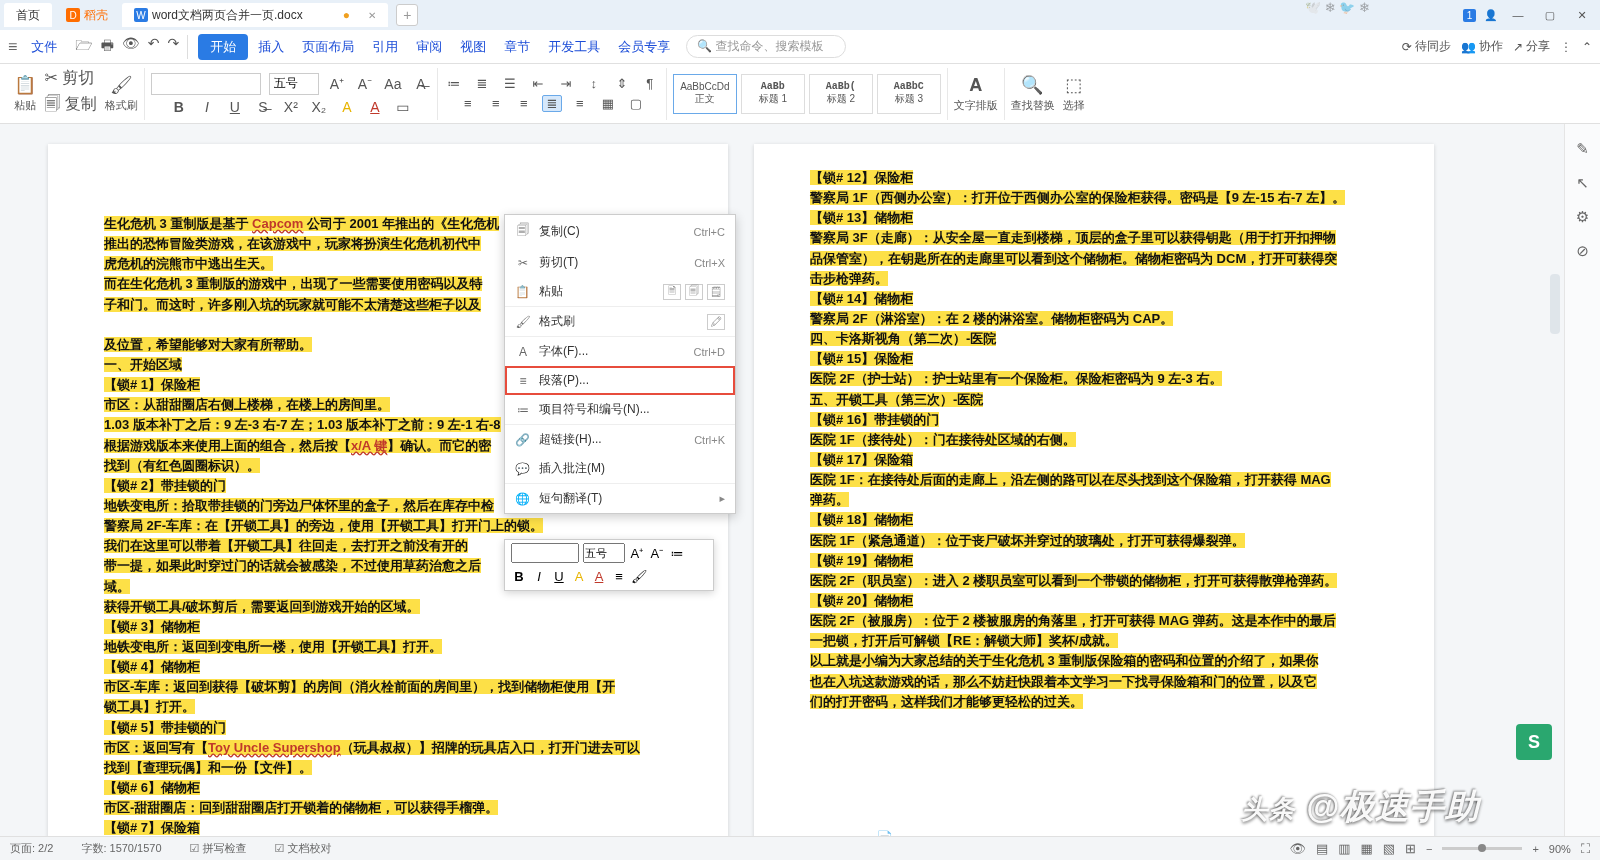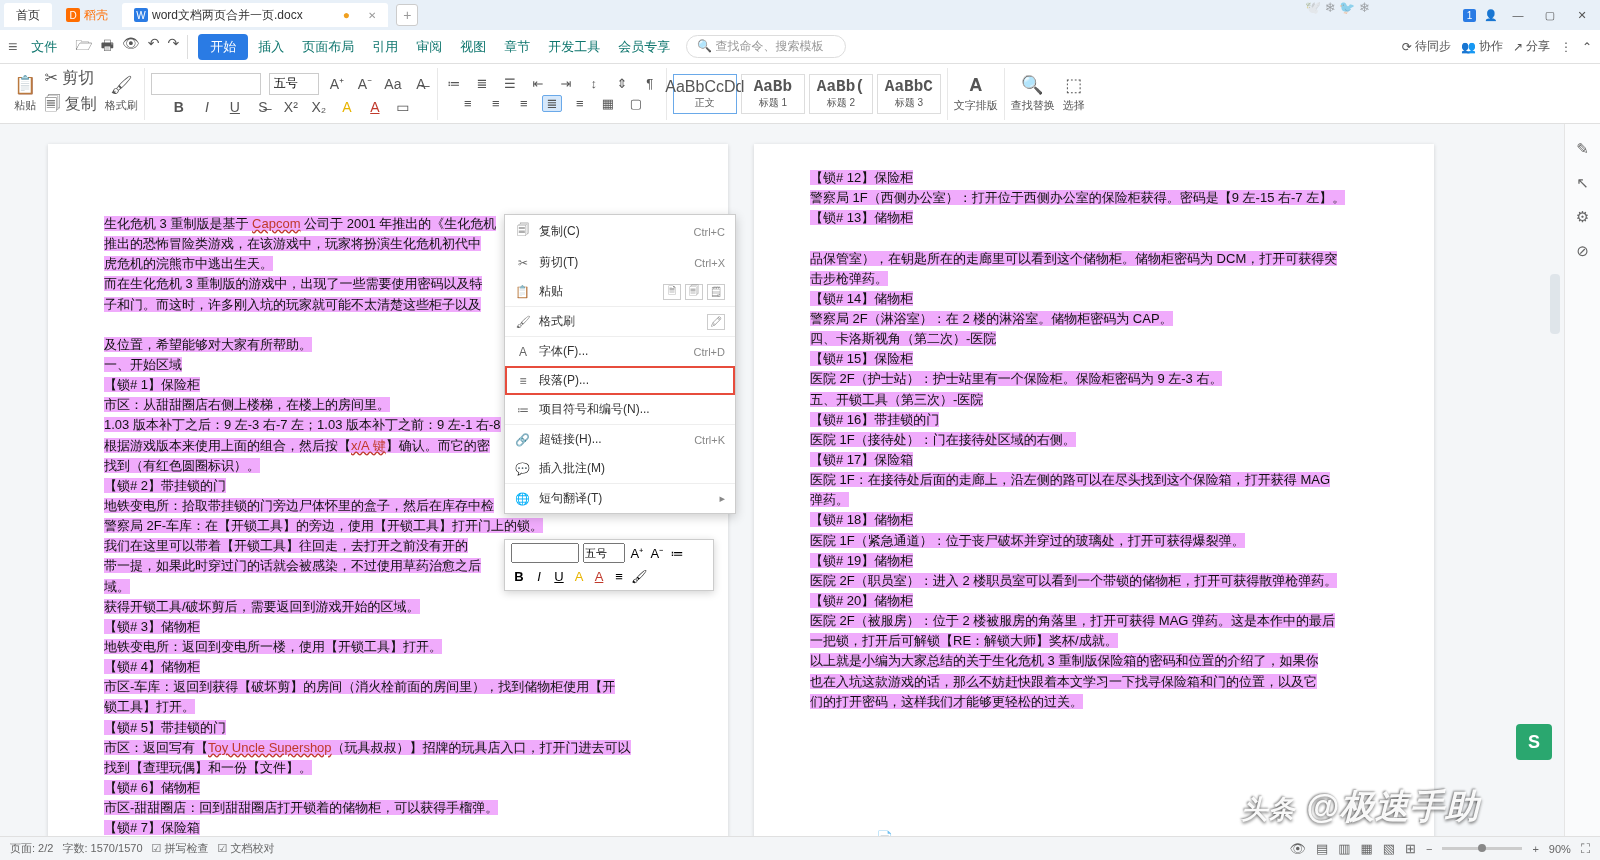--- a/index.html
+++ b/index.html
@@ -10,63 +10,63 @@
 .tab.dao { background:transparent; color:#ff6d00; }
 .tab.active { background:#fff; }
 .tab .ico { width:14px; height:14px; margin-right:4px; border-radius:2px; display:inline-flex; align-items:center; justify-content:center; font-size:10px; color:#fff; }
 .tab .close { margin-left:18px; color:#999; font-size:10px; }
 .tab-add { width:22px; height:22px; display:flex; align-items:center; justify-content:center; color:#999; font-size:14px; margin-left:6px; border:1px solid #ccc; border-radius:3px; background:#fff; }
 .win-deco { position:absolute; right:0; top:0; height:30px; display:flex; align-items:center; gap:8px; padding-right:6px; font-size:11px; color:#555; }
 .win-deco .badge { background:#2a7be4; color:#fff; padding:1px 4px; border-radius:2px; font-size:10px; }
 .win-deco .wb { width:24px; height:22px; display:flex; align-items:center; justify-content:center; color:#555; }
 .menubar { height:34px; border-bottom:1px solid #e0e0e0; display:flex; align-items:center; padding:0 8px; gap:2px; font-size:13px; }
 .ham { font-size:16px; color:#666; margin-right:4px; }
-.menubar .m { padding:4px 8px; color:#0f766e; }
+.menubar .m { padding:4px 8px; color:#1d4ed8; }
 .menubar .mact { background:#2a7be4; color:#fff; border-radius:4px; padding:4px 12px; }
 .qa { display:flex; gap:8px; color:#555; margin:0 8px; padding-right:8px; border-right:1px solid #ddd; }
 .qa span{font-size:14px;}
 .search { margin-left:6px; border:1px solid #ddd; border-radius:12px; padding:2px 10px; font-size:12px; color:#999; width:160px; }
 .menubar-right { margin-left:auto; display:flex; gap:10px; font-size:12px; color:#555; }
 .menubar-right span { display:inline-flex; align-items:center; gap:3px; }
 .ribbon { height:60px; border-bottom:1px solid #e0e0e0; display:flex; align-items:center; padding:4px 8px; gap:0; font-size:12px; color:#555; }
 .rgroup { display:flex; flex-direction:column; align-items:center; padding:0 6px; border-right:1px solid #e8e8e8; height:52px; justify-content:center; gap:2px;}
 .rrow { display:flex; gap:8px; align-items:center; }
 .rcell { display:flex; flex-direction:column; align-items:center; font-size:11px; gap:2px; }
 .rcell .ic { font-size:18px; }
 .ribbon select,.ribbon .sel { border:1px solid #ccc; height:22px; font-size:12px; padding:0 4px; background:#fff; }
 .fmtbtn { width:20px; text-align:center; font-size:14px; }
 .fmtbtn.sm{font-size:14px;}
 .parbtn { width:20px; text-align:center; font-size:13px; }
 .parbtn.active{ background:#d6e8fb; border:1px solid #6aa9e9; border-radius:2px; }
 .styles { display:flex; gap:4px; }
 .stylecard { border:1px solid #ddd; width:64px; height:40px; display:flex; flex-direction:column; align-items:center; justify-content:center; font-size:10px; }
 .stylecard.act{ border-color:#6aa9e9; }
-.stylecard .prev{ font-size:16px; }
+.stylecard .prev{ font-size:10px; }
 .stylecard .prev.b{ font-weight:bold;font-family:Liberation Mono, monospace; }
 .canvas { position:absolute; top:124px; left:0; right:0; bottom:24px; background:#f4f6f8; overflow:hidden; }
 .pages { position:absolute; inset:0; display:flex; gap:26px; padding:20px 48px; }
 .page { width:680px; height:810px; background:#fff; box-shadow:0 1px 4px rgba(0,0,0,.15); padding:70px 56px 24px 56px; font-size:13px; line-height:1.55; color:#111; overflow:hidden; }
 .page2 { padding-top:24px; }
-.hl { background:#f0abfc; }
+.hl { background:#fde047;font-weight:bold; }
 .red { color:#c0392b; text-decoration:underline wavy #c0392b; }
 .ctx { position:absolute; left:504px; top:214px; width:232px; background:#fff; border:1px solid #ccc; box-shadow:0 3px 10px rgba(0,0,0,.2); font-size:12px; color:#333; z-index:20; }
 .ctx .it { display:flex; align-items:center; padding:6px 10px; gap:8px; }
 .ctx .it.sep{ border-top:1px solid #eee; }
 .ctx .it .sc { margin-left:auto; color:#888; font-size:11px;padding-left:8px; }
 .ctx .it .ic { width:16px; text-align:center; color:#666; font-size:12px; }
 .ctx .hlrow{ outline:2px solid #e74c3c; outline-offset:-2px; }
 .ctx .xbtn { margin-left:auto; display:flex; gap:4px;}
 .ctx .xbtn span{ width:18px; height:16px; border:1px solid #ccc; font-size:10px; display:inline-flex;align-items:center;justify-content:center;color:#777;}
 .float { position:absolute; left:504px; top:539px; width:210px; height:52px; background:#fff; border:1px solid #ccc; box-shadow:0 2px 8px rgba(0,0,0,.18); z-index:19; display:flex; flex-direction:column; }
 .float .r { display:flex; align-items:center; gap:4px; padding:3px 6px; }
 .float .sel{ height:20px; font-size:11px; width:68px;}
 .float .b{ font-size:13px; width:16px; text-align:center; }
 .sidepanel { position:absolute; right:0; top:124px; bottom:24px; width:36px; border-left:1px solid #e5e5e5; background:#fafbfc; display:flex; flex-direction:column; align-items:center; padding-top:16px; gap:16px; color:#666; font-size:15px; z-index:5;}
 .scrollg { position:absolute; right:40px; top:150px; width:10px; height:60px; background:#dfe5ea; border-radius:4px; z-index:4;}
-.status { position:absolute; left:0; right:0; bottom:0; height:24px; background:#f3f5f7; border-top:1px solid #e0e0e0; display:flex; align-items:center; padding:0 10px; font-size:11px; color:#666; gap:9px; }
+.status { position:absolute; left:0; right:0; bottom:0; height:24px; background:#f3f5f7; border-top:1px solid #e0e0e0; display:flex; align-items:center; padding:0 10px; font-size:11px; color:#666; gap:28px; }
 .status .r { margin-left:auto; display:flex; align-items:center; gap:10px; }
 .status .ic{ font-size:13px; }
 .watermark { position:absolute; right:120px; bottom:30px; font-size:34px; font-weight:bold; color:rgba(255,255,255,.95); text-shadow:0 2px 3px rgba(0,0,0,.45), -1px -1px 2px rgba(0,0,0,.4); font-style:italic; letter-spacing:1px; z-index:30; pointer-events:none;}
 .watermark .a{ font-size:26px; }
 .caret { position:absolute; right:48px; bottom:100px; background:#2aa76f; width:36px; height:36px; border-radius:4px; display:flex; align-items:center;justify-content:center; color:#fff; font-weight:bold; font-size:18px; z-index:10;}
 .bird { position:absolute; top:0; right:230px; font-size:13px; color:#555; opacity:.5; }
 .pgico { position:absolute; right:706px; top:706px; color:#4a90d9; font-size:14px; z-index:5;}
 </style>
 </head>
 <body>
@@ -257,21 +257,21 @@
       <span class="hl">找到【查理玩偶】和一份【文件】。</span><br>
       <span class="hl">【锁# 6】储物柜</span><br>
       <span class="hl">市区-甜甜圈店：回到甜甜圈店打开锁着的储物柜，可以获得手榴弹。</span><br>
       <span class="hl">【锁# 7】保险箱</span><br>
       
     </div>
     <div class="page page2">
       <span class="hl">【锁# 12】保险柜</span><br>
       <span class="hl">警察局 1F（西侧办公室）：打开位于西侧办公室的保险柜获得。密码是【9 左-15 右-7 左】。</span><br>
       <span class="hl">【锁# 13】储物柜</span><br>
-      <br>
+      <span class="hl">警察局 3F（走廊）：从安全屋一直走到楼梯，顶层的盒子里可以获得钥匙（用于打开扣押物</span><br>
       <span class="hl">品保管室），在钥匙所在的走廊里可以看到这个储物柜。储物柜密码为 DCM，打开可获得突</span><br>
       <span class="hl">击步枪弹药。</span><br>
       <span class="hl">【锁# 14】储物柜</span><br>
       <span class="hl">警察局 2F（淋浴室）：在 2 楼的淋浴室。储物柜密码为 CAP。</span><br>
       <span class="hl">四、卡洛斯视角（第二次）-医院</span><br>
       <span class="hl">【锁# 15】保险柜</span><br>
       <span class="hl">医院 2F（护士站）：护士站里有一个保险柜。保险柜密码为 9 左-3 右。</span><br>
       <span class="hl">五、开锁工具（第三次）-医院</span><br>
       <span class="hl">【锁# 16】带挂锁的门</span><br>
       <span class="hl">医院 1F（接待处）：门在接待处区域的右侧。</span><br>

